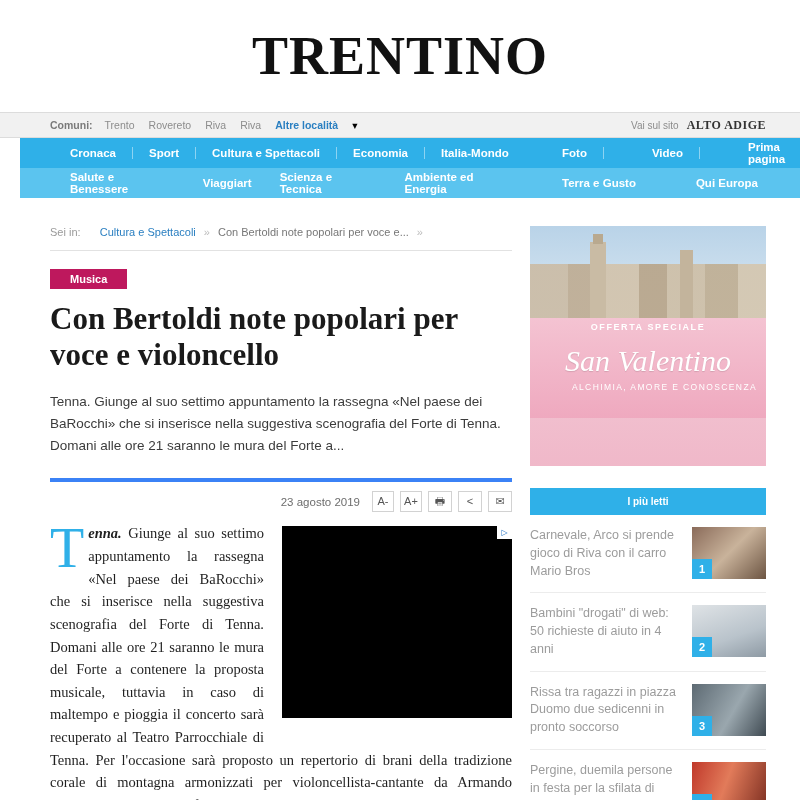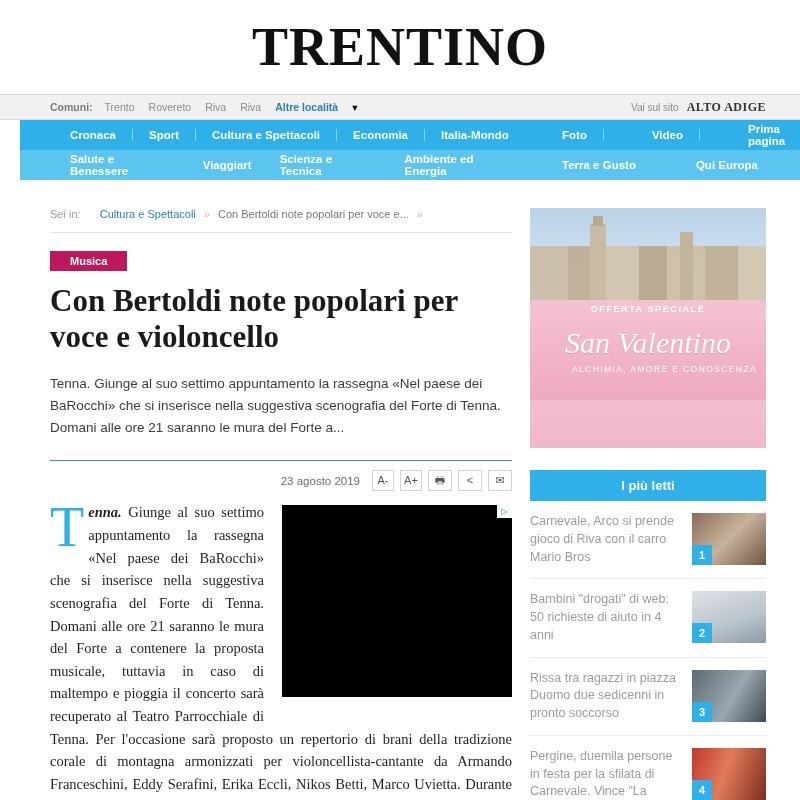--- a/index.html
+++ b/index.html
@@ -13,21 +13,21 @@
   }
   .page {
     width: 800px;
     min-height: 800px;
     background: #ffffff;
     position: relative;
   }
 
   
   .masthead {
-    height: 94px;
+    height: 112px;
     background: #ffffff;
     display: flex;
     align-items: center;
     justify-content: center;
   }
   .masthead-logo {
     font-family: "Liberation Serif", serif;
     font-size: 54px;
     letter-spacing: 1px;
     font-weight: 700;
@@ -143,21 +143,21 @@
     color: #1a1a1a;
     margin: 0 0 18px 0;
   }
   .summary {
     font-size: 13.5px;
     line-height: 1.62;
     color: #3c3c3c;
     margin-bottom: 22px;
   }
   .meta-bar {
-    border-top: 1px solid #3b82f6;
+    border-top: 4px solid #3b82f6;
     padding-top: 9px;
     display: flex;
     align-items: center;
     justify-content: flex-end;
     gap: 6px;
     font-size: 11.5px;
     color: #6d6d6d;
     padding-bottom: 10px;
   }
   .meta-date { margin-right: 6px; }
@@ -275,21 +275,21 @@
 
   
   .mostread {
     margin-top: 22px;
     width: 236px;
   }
   .mostread-head {
     background: #2fb0e8;
     color: #fff;
     text-align: center;
-    font-size: 13px;
+    font-size: 10px;
     font-weight: bold;
     padding: 8px 0;
   }
   .mostread-item {
     display: flex;
     border-bottom: 1px solid #ececec;
     padding: 12px 0;
     align-items: flex-start;
   }
   .mr-text {

